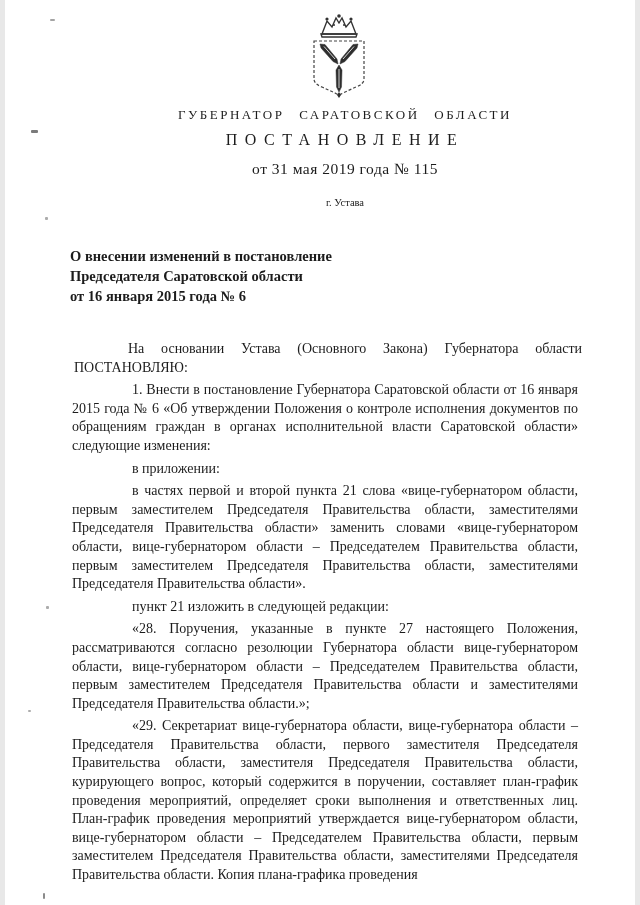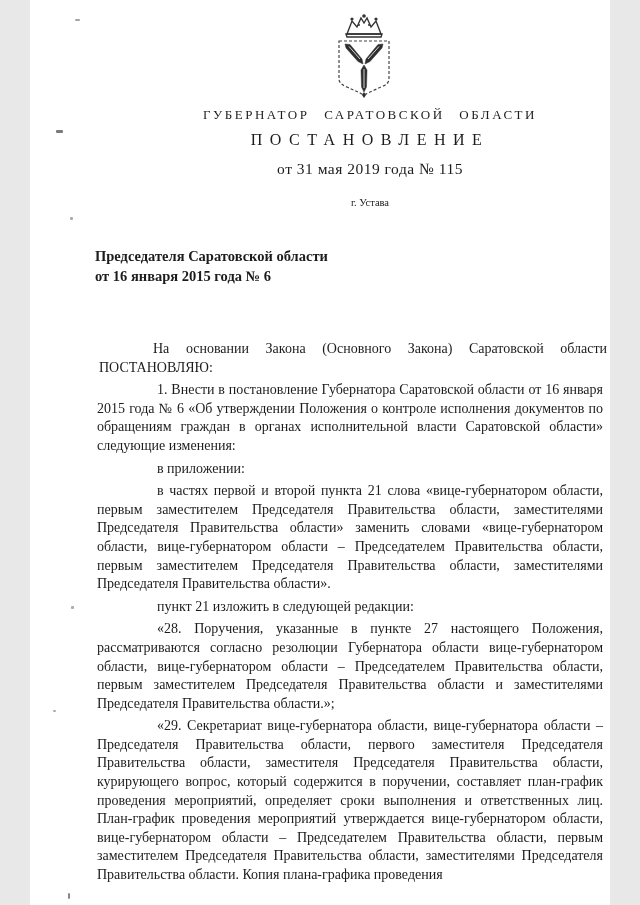--- a/index.html
+++ b/index.html
@@ -1,18 +1,18 @@
 <!DOCTYPE html>
 <html><head>
 <meta charset="utf-8">
 <style>
   html, body { margin: 0; padding: 0; background: #e8e8e8; }
   .page {
     position: relative;
-    width: 580px;
+    width: 630px;
     height: 905px;
     background: #ffffff;
     margin: 0 auto;
     overflow: hidden;
     font-family: "Liberation Serif", serif;
     color: #1c1c1c;
   }
 
   
   .emblem {
@@ -129,27 +129,28 @@
       <path d="M30,79 L32,82 L30,85 L28,82 Z" fill="#2e2e2e"></path>
     </svg>
   </div>
 
   <div class="hdr org-line">ГУБЕРНАТОР  САРАТОВСКОЙ  ОБЛАСТИ</div>
   <div class="hdr doc-type">ПОСТАНОВЛЕНИЕ</div>
   <div class="hdr date-line">от 31 мая 2019 года № 115</div>
   <div class="hdr place-line">г. Устава</div>
 
   <div class="subject">
+    <div>О внесении изменений в постановление</div>
     <div>Председателя Саратовской области</div>
     <div>от 16 января 2015 года № 6</div>
   </div>
 
   <div class="body-text">
     <div>
-      <span class="justify-all">На основании Закона (Основного Закона) Саратовской области</span>
+      <span class="justify-all">На основании Устава (Основного Закона) Губернатора области</span>
       <span class="no-indent">ПОСТАНОВЛЯЮ:</span>
     </div>
     <p>1. Внести в постановление Губернатора Саратовской области от 16 января 2015 года № 6 «Об утверждении Положения о контроле исполнения документов по обращениям граждан в органах исполнительной власти Саратовской области» следующие изменения:</p>
     <p>в приложении:</p>
     <p>в частях первой и второй пункта 21 слова «вице-губернатором области, первым заместителем Председателя Правительства области, заместителями Председателя Правительства области» заменить словами «вице-губернатором области, вице-губернатором области – Председателем Правительства области, первым заместителем Председателя Правительства области, заместителями Председателя Правительства области».</p>
     <p>пункт 21 изложить в следующей редакции:</p>
     <p>«28. Поручения, указанные в пункте 27 настоящего Положения, рассматриваются согласно резолюции Губернатора области вице-губернатором области, вице-губернатором области – Председателем Правительства области, первым заместителем Председателя Правительства области и заместителями Председателя Правительства области.»;</p>
     <p>«29. Секретариат вице-губернатора области, вице-губернатора области – Председателя Правительства области, первого заместителя Председателя Правительства области, заместителя Председателя Правительства области, курирующего вопрос, который содержится в поручении, составляет план-график проведения мероприятий, определяет сроки выполнения и ответственных лиц. План-график проведения мероприятий утверждается вице-губернатором области, вице-губернатором области – Председателем Правительства области, первым заместителем Председателя Правительства области, заместителями Председателя Правительства области. Копия плана-графика проведения</p>
   </div>
 

